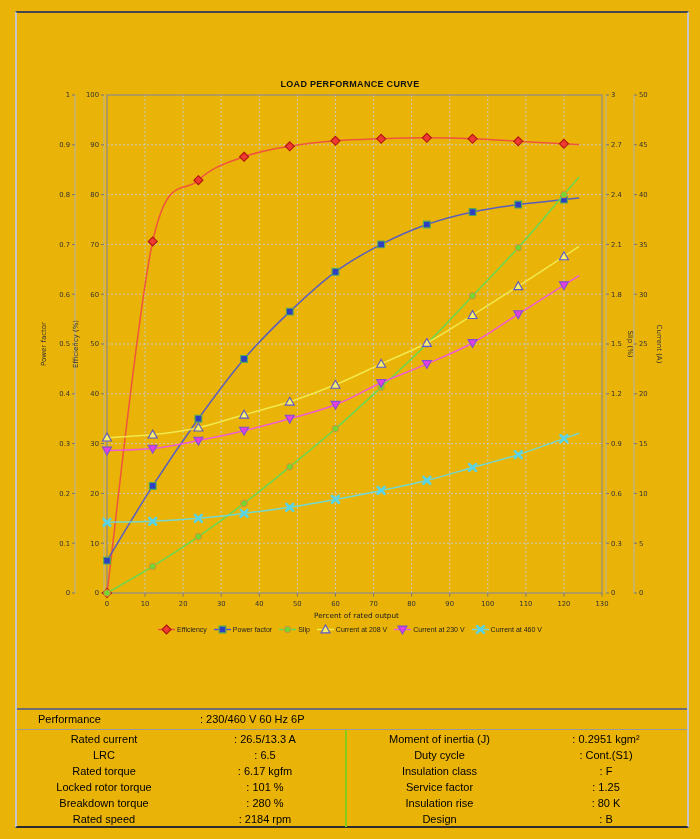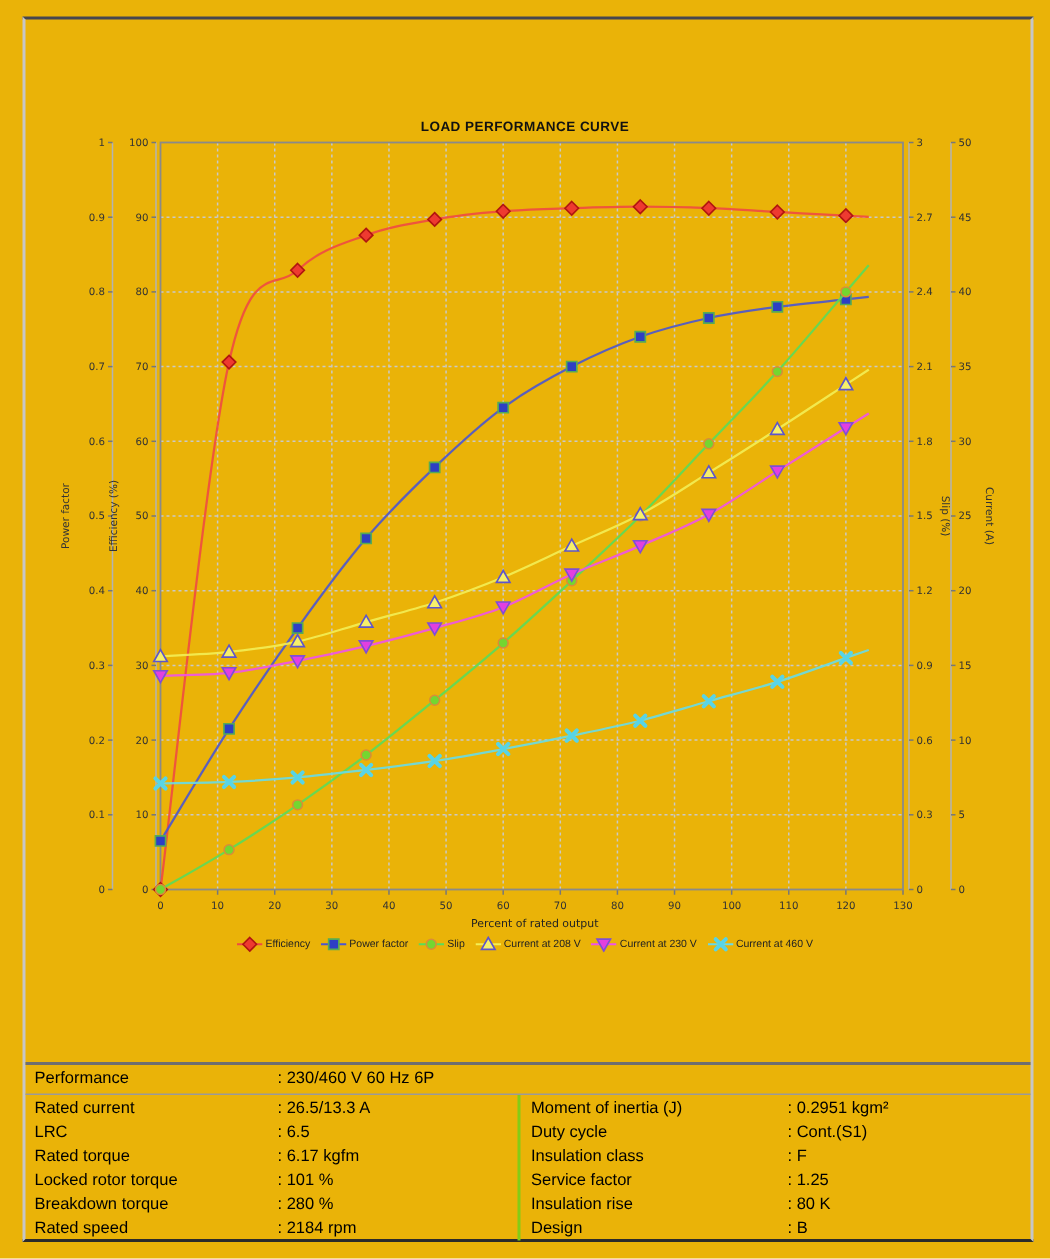--- a/index.html
+++ b/index.html
@@ -10,22 +10,22 @@
          border-left:2px solid #c6c6c6;border-right:2px solid #c6c6c6;}
   #chart-title{position:absolute;left:0;top:79px;width:700px;text-align:center;
                font-size:9px;font-weight:bold;letter-spacing:.3px;color:#111;}
   #plot-svg{position:absolute;left:0;top:0;}
   #legend{position:absolute;left:0;top:624px;width:700px;display:flex;justify-content:center;
           align-items:center;gap:7px;font-size:7px;color:#222;}
   .legend-item{display:flex;align-items:center;gap:2px;}
   #perf-table{position:absolute;left:17px;top:708px;width:670px;box-sizing:border-box;
               border-top:2px solid #6e6e6e;font-size:11px;color:#000;}
   #perf-row{display:flex;height:19px;line-height:19px;border-bottom:1px solid #9a9a9a;}
-  #perf-row .lbl{width:162px;padding-left:6px;}
-  #table-body{display:flex;min-height:97px;}
+  #perf-row .lbl{width:162px;padding-left:21px;}
+  #table-body{display:flex;min-height:97px;text-align:center;}
   .half{box-sizing:border-box;}
   .half.left{width:328px;padding-top:1px;}
   .half.right{width:342px;border-left:2px solid #84cc16;padding-top:1px;}
   .trow{display:flex;height:16px;line-height:16px;}
   .half.left .trow .lbl{width:162px;padding-left:6px;}
   .half.left .trow .val{flex:1;}
   .half.right .trow .lbl{width:171px;padding-left:7px;}
   .half.right .trow .val{flex:1;}
 </style>
 </head>

